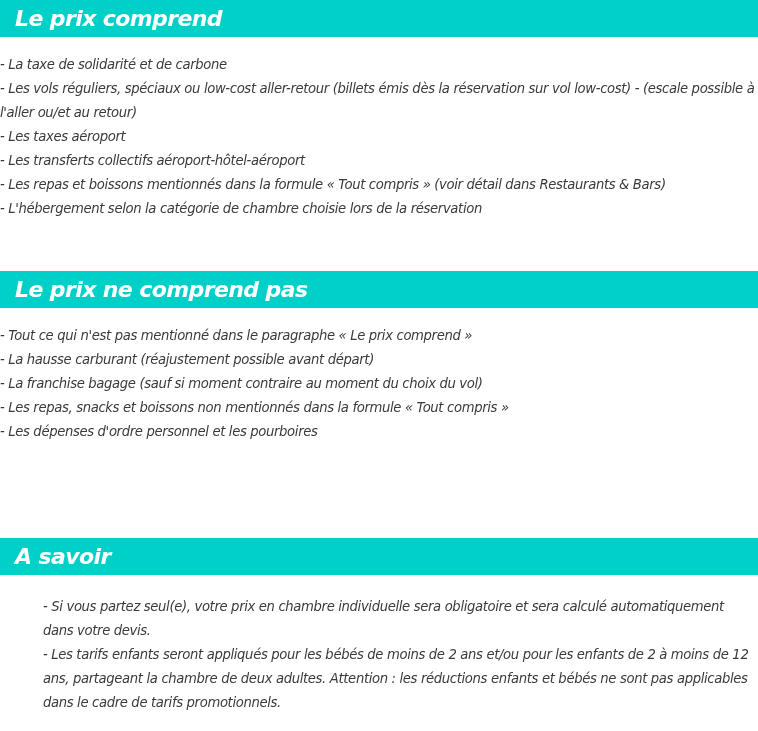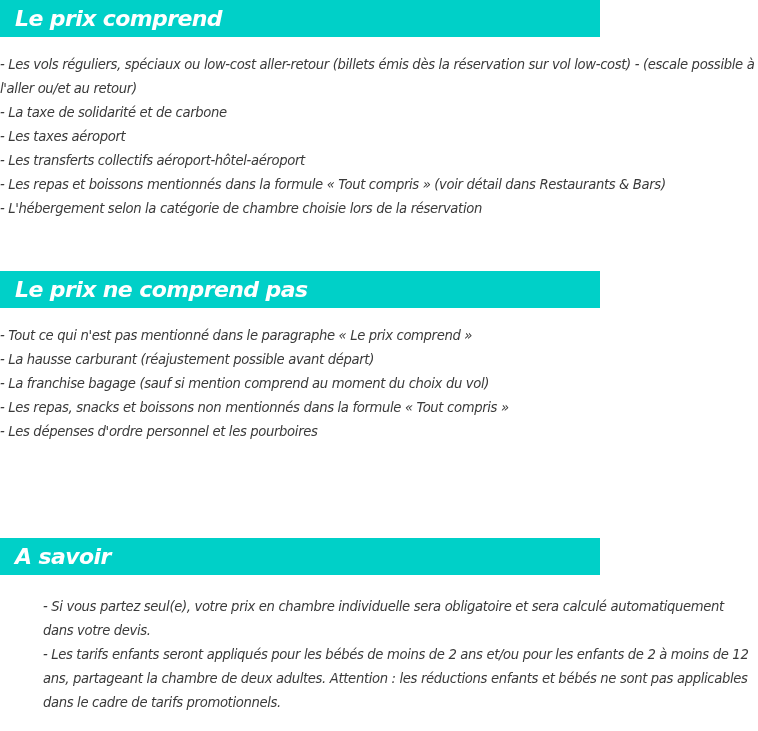--- a/index.html
+++ b/index.html
@@ -10,21 +10,21 @@
       overflow: hidden;
     }
     body {
       font-family: "DejaVu Sans", sans-serif;
       color: #3a3a3a;
       position: relative;
     }
     .section-header {
       position: absolute;
       left: 0;
-      width: 600px;
+      width: 758px;
       height: 37px;
       background: #00d0c8;
       color: #ffffff;
       font-family: "DejaVu Sans", sans-serif;
       font-style: italic;
       font-weight: bold;
       font-size: 22px;
       line-height: 37px;
       padding-left: 15px;
       letter-spacing: -0.6px;
@@ -45,35 +45,35 @@
       white-space: normal;
     }
   </style>
 </head>
 <body>
 
 <div class="section-header" style="top:0px;">
   <span>Le prix comprend</span>
 </div>
 <div class="section-body" style="top:53px;">
+  <span class="line">- La taxe de solidarité et de carbone</span>
   <span class="line">- Les vols réguliers,  spéciaux ou low-cost aller-retour (billets émis dès la réservation sur vol low-cost) - (escale possible à l'aller ou/et au retour)</span>
-  <span class="line">- La taxe de solidarité et de carbone</span>
   <span class="line">- Les taxes aéroport</span>
   <span class="line">- Les transferts collectifs aéroport-hôtel-aéroport</span>
   <span class="line">- Les repas et boissons mentionnés dans la formule « Tout compris » (voir détail dans Restaurants &amp; Bars)</span>
   <span class="line">- L'hébergement selon la catégorie de chambre choisie lors de la réservation</span>
 </div>
 
 <div class="section-header" style="top:271px;">
   <span>Le prix ne comprend pas</span>
 </div>
 <div class="section-body" style="top:324px;">
   <span class="line">- Tout ce qui n'est pas mentionné dans le paragraphe « Le prix comprend »</span>
   <span class="line">- La hausse carburant (réajustement possible avant départ)</span>
-  <span class="line">- La franchise bagage (sauf si mention comprend au moment du choix du vol)</span>
+  <span class="line">- La franchise bagage (sauf si moment contraire au moment du choix du vol)</span>
   <span class="line">- Les repas, snacks et boissons non mentionnés dans la formule « Tout compris »</span>
   <span class="line">- Les dépenses d'ordre personnel et les pourboires</span>
 </div>
 
 <div class="section-header" style="top:538px;font-style:italic;">
   <span>A savoir</span>
 </div>
 <div class="section-body" style="top:595px;padding-left:43px;">
   <span class="line">- Si vous partez seul(e), votre prix en chambre individuelle sera obligatoire et sera calculé automatiquement dans votre devis.</span>
   <span class="line">- Les tarifs enfants seront appliqués pour les bébés de moins de 2 ans et/ou pour les enfants de 2 à moins de 12 ans, partageant la chambre de deux adultes. Attention : les réductions enfants et bébés ne sont pas applicables dans le cadre de tarifs promotionnels.</span>

